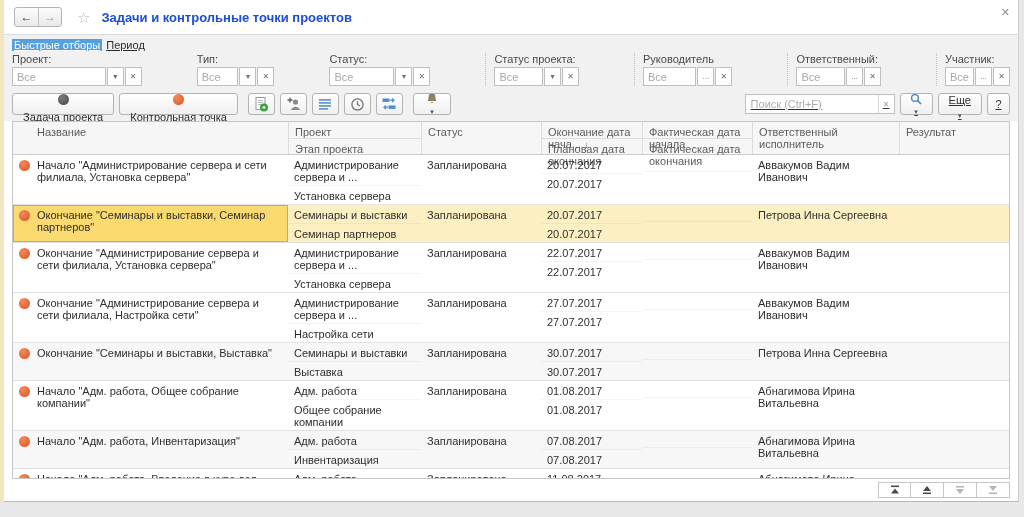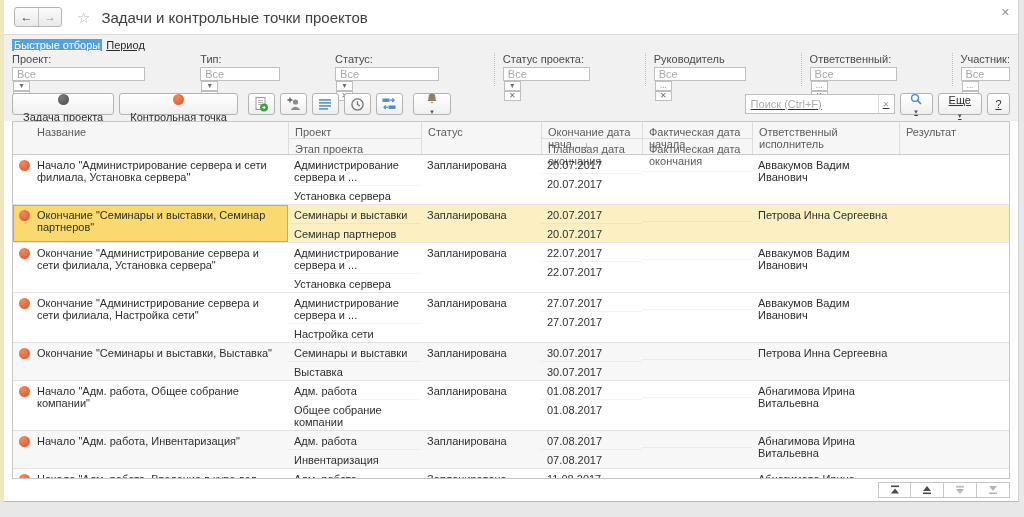--- a/index.html
+++ b/index.html
@@ -15,39 +15,39 @@
     position:absolute; left:4px; top:0; width:1015px; height:502px;
     background:#fff; border-right:1px solid #CFCFCF; border-bottom:1px solid #B9B9B9;
     display:flex; flex-direction:column;
   }
   
   .titlebar { height:34px; flex:none; display:flex; align-items:center; padding:0 10px; background:#fff; position:relative; }
   .nav-group { display:flex; border:1px solid #B5B5B5; border-radius:3px; overflow:hidden; background:linear-gradient(#FCFCFC,#E9E9E9); }
   .nav-btn { width:23px; height:18px; display:flex; align-items:center; justify-content:center; font-size:12px; color:#3A3A3A; cursor:default; }
   .nav-btn.fwd { border-left:1px solid #C2C2C2; color:#9C9C9C; }
   .star { font-size:15px; color:#B8B8B8; margin:0 11px 0 15px; line-height:1; }
-  .win-title { font-size:15px; font-weight:normal; color:#404040; }
+  .win-title { font-size:13px; font-weight:bold; color:#1d4ed8; }
   .win-close { position:absolute; right:8px; top:7px; font-size:11px; color:#8F8F8F; line-height:1; }
   
   .panel { background:#F1F1F1; border-top:1px solid #DBDBDB; padding:2px 8px 0; flex:none; }
   .tabs { display:flex; gap:2px; font-size:11px; height:15px; align-items:center; }
   .tab { text-decoration:underline; color:#2B2B2B; padding:0 2px; }
   .tab.active { background:#55A1E0; color:#fff; }
   .filters-row { display:flex; align-items:flex-end; margin-top:1px;gap:48px; }
   .filter-group { margin-right:7px; }
   .filter-group:nth-child(1){ width:190px; }
   .filter-group:nth-child(2){ width:114px; }
   .filter-group:nth-child(3){ width:148px; }
   .filter-group:nth-child(4){ width:133px; }
   .filter-group:nth-child(5){ width:140px; }
   .filter-group:nth-child(6){ width:133px; }
   .filter-group:nth-child(7){ flex:1; margin-right:0; }
   .filter-group.sep { border-left:1px dotted #BDBDBD; padding-left:8px; }
   .filter-label { font-size:11px; color:#4A4A4A; margin-bottom:1px; height:13px; }
-  .filter-control { display:flex; height:19px;flex-direction:column; }
+  .filter-control { display:flex; height:19px; }
   .filter-input { flex:1; min-width:0; background:#fff; border:1px solid #BFBFBF; color:#A8A8A8; font-size:11px; padding:0 4px; display:flex; align-items:center; }
   .mini-btn { width:17px; flex:none; margin-left:1px; border:1px solid #BFBFBF; background:#fff; color:#6E6E6E; font-size:8px; display:flex; align-items:center; justify-content:center; line-height:1; }
   .toolbar { display:flex; align-items:center; padding:7px 0 6px; gap:5px; }
   .tb-btn { height:22px; background:linear-gradient(#FFFFFF,#EFEFEF); border:1px solid #B3B3B3; border-radius:3px; display:flex; align-items:center; gap:6px; padding:0 10px; font-size:11px; color:#2E2E2E;flex-direction:column; }
   .icon-btn { width:27px; height:22px; padding:0; justify-content:center; gap:2px; }
   .dot { width:11px; height:11px; border-radius:50%; flex:none; }
   .dot.task { background: radial-gradient(circle at 35% 30%, #7A7A7A, #4A4A4A); }
   .dot.milestone { background: radial-gradient(circle at 35% 30%, #F08A5A, #DC5227); }
   .caret { font-size:7px; color:#555; }
   .grp-gap { margin-left:5px; }

